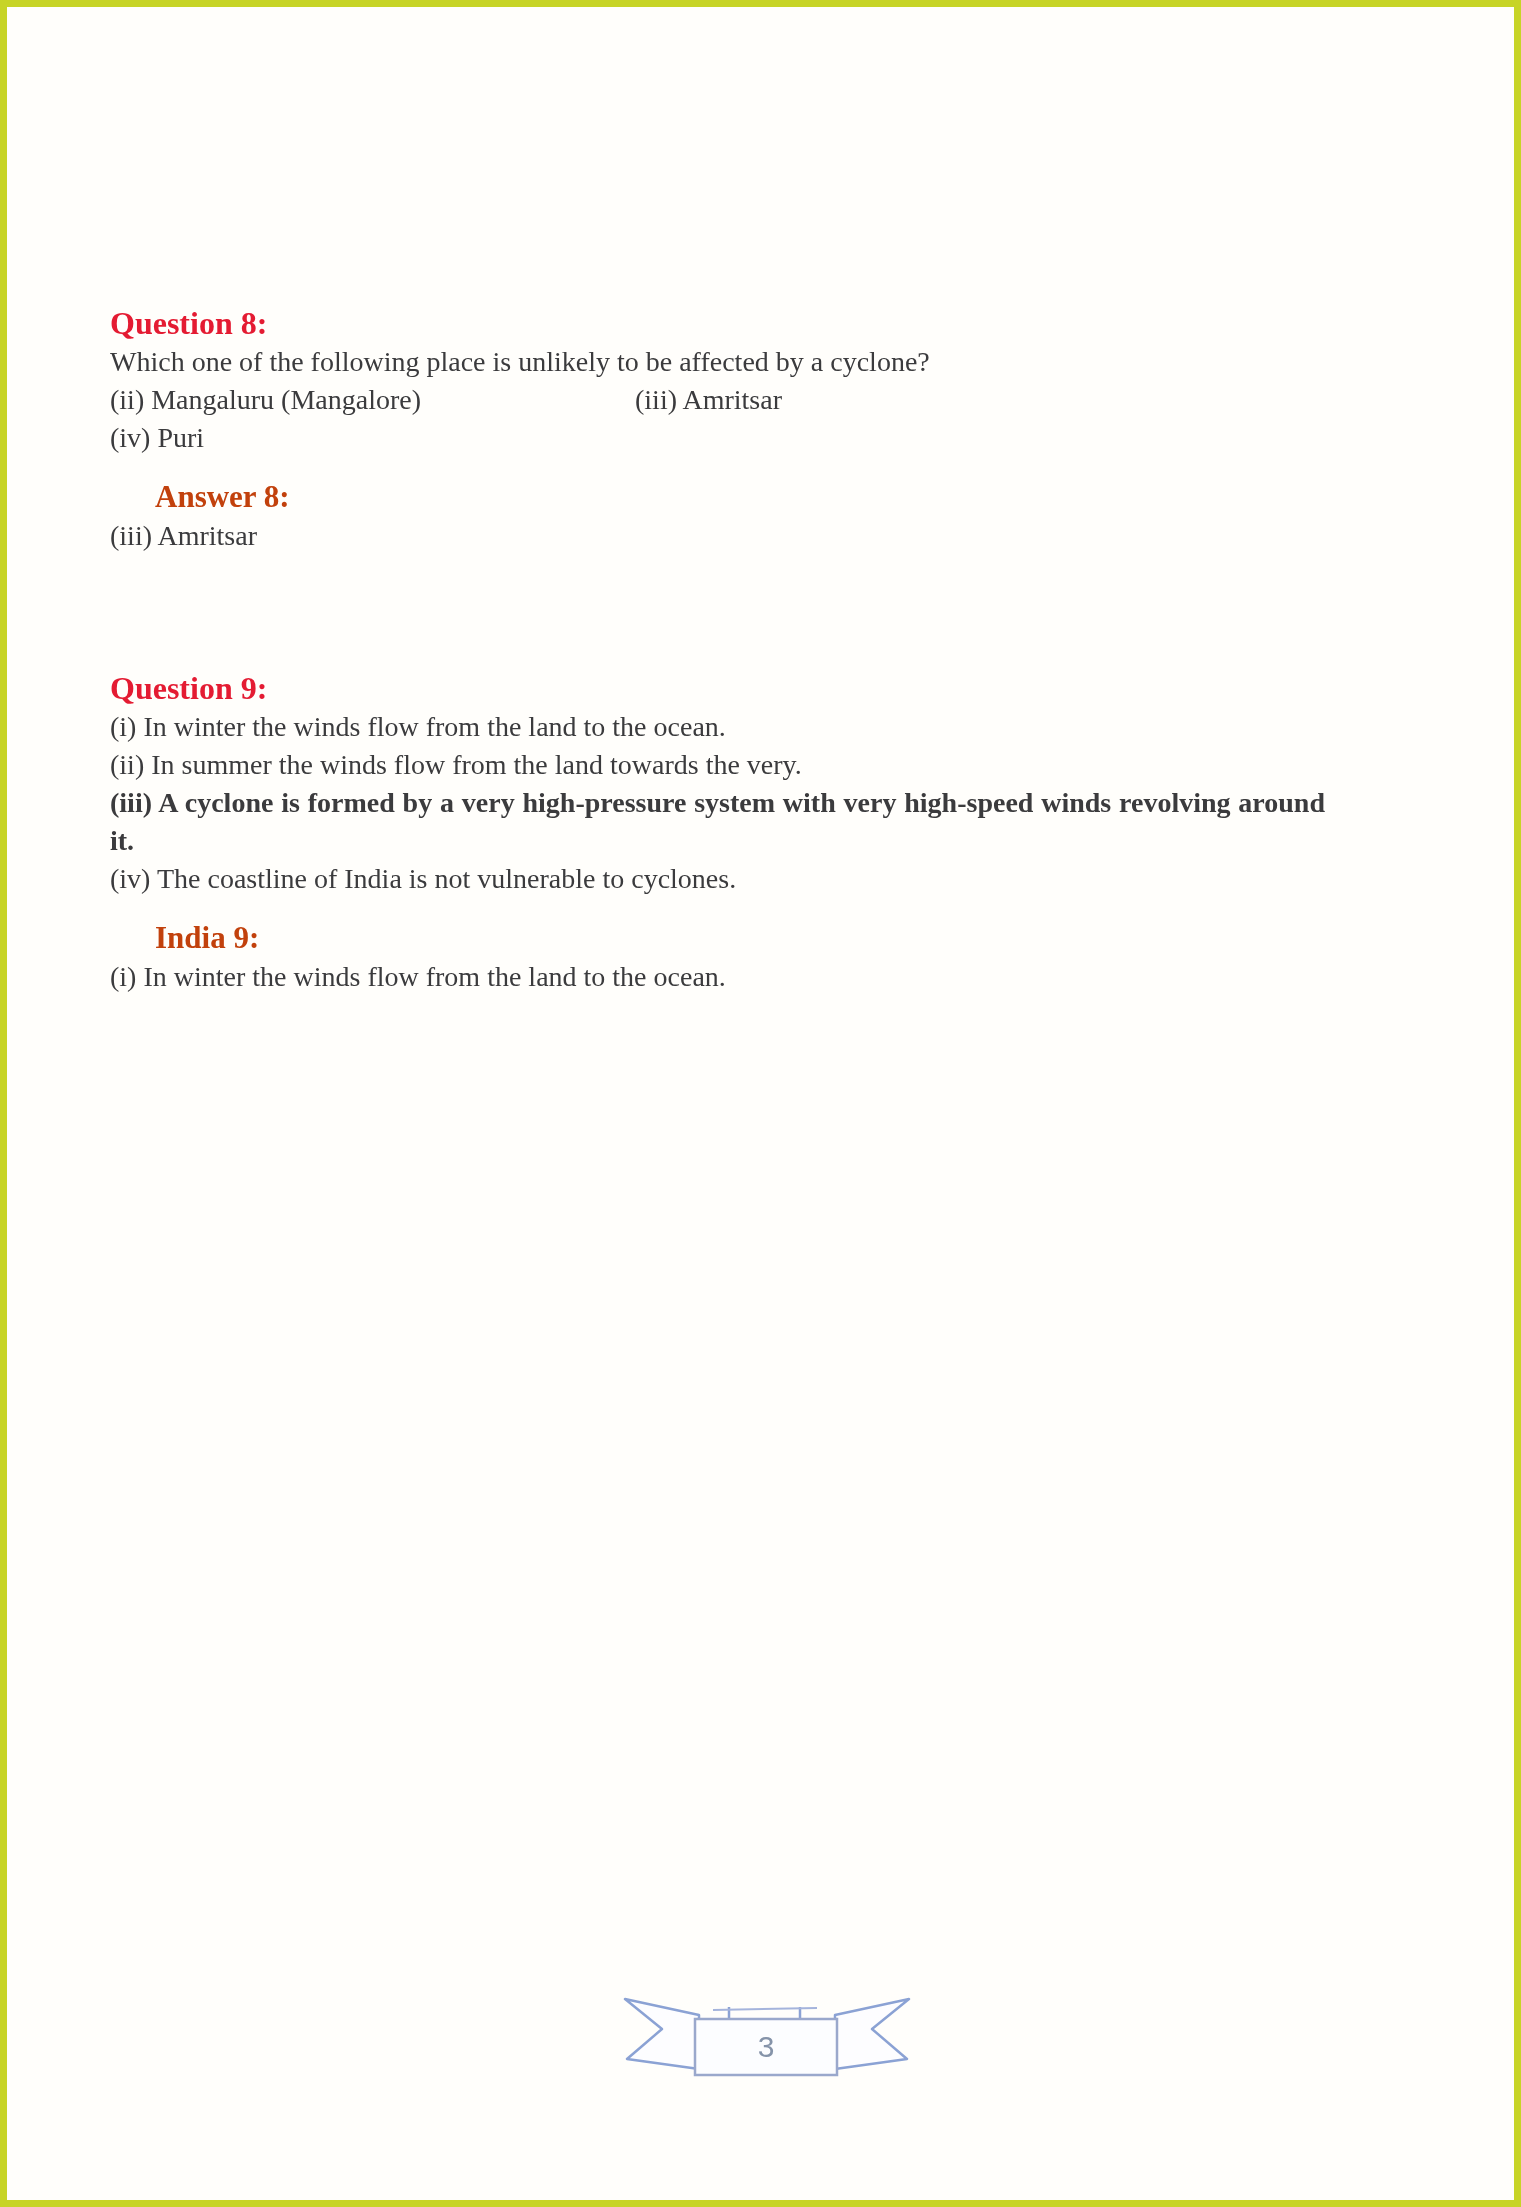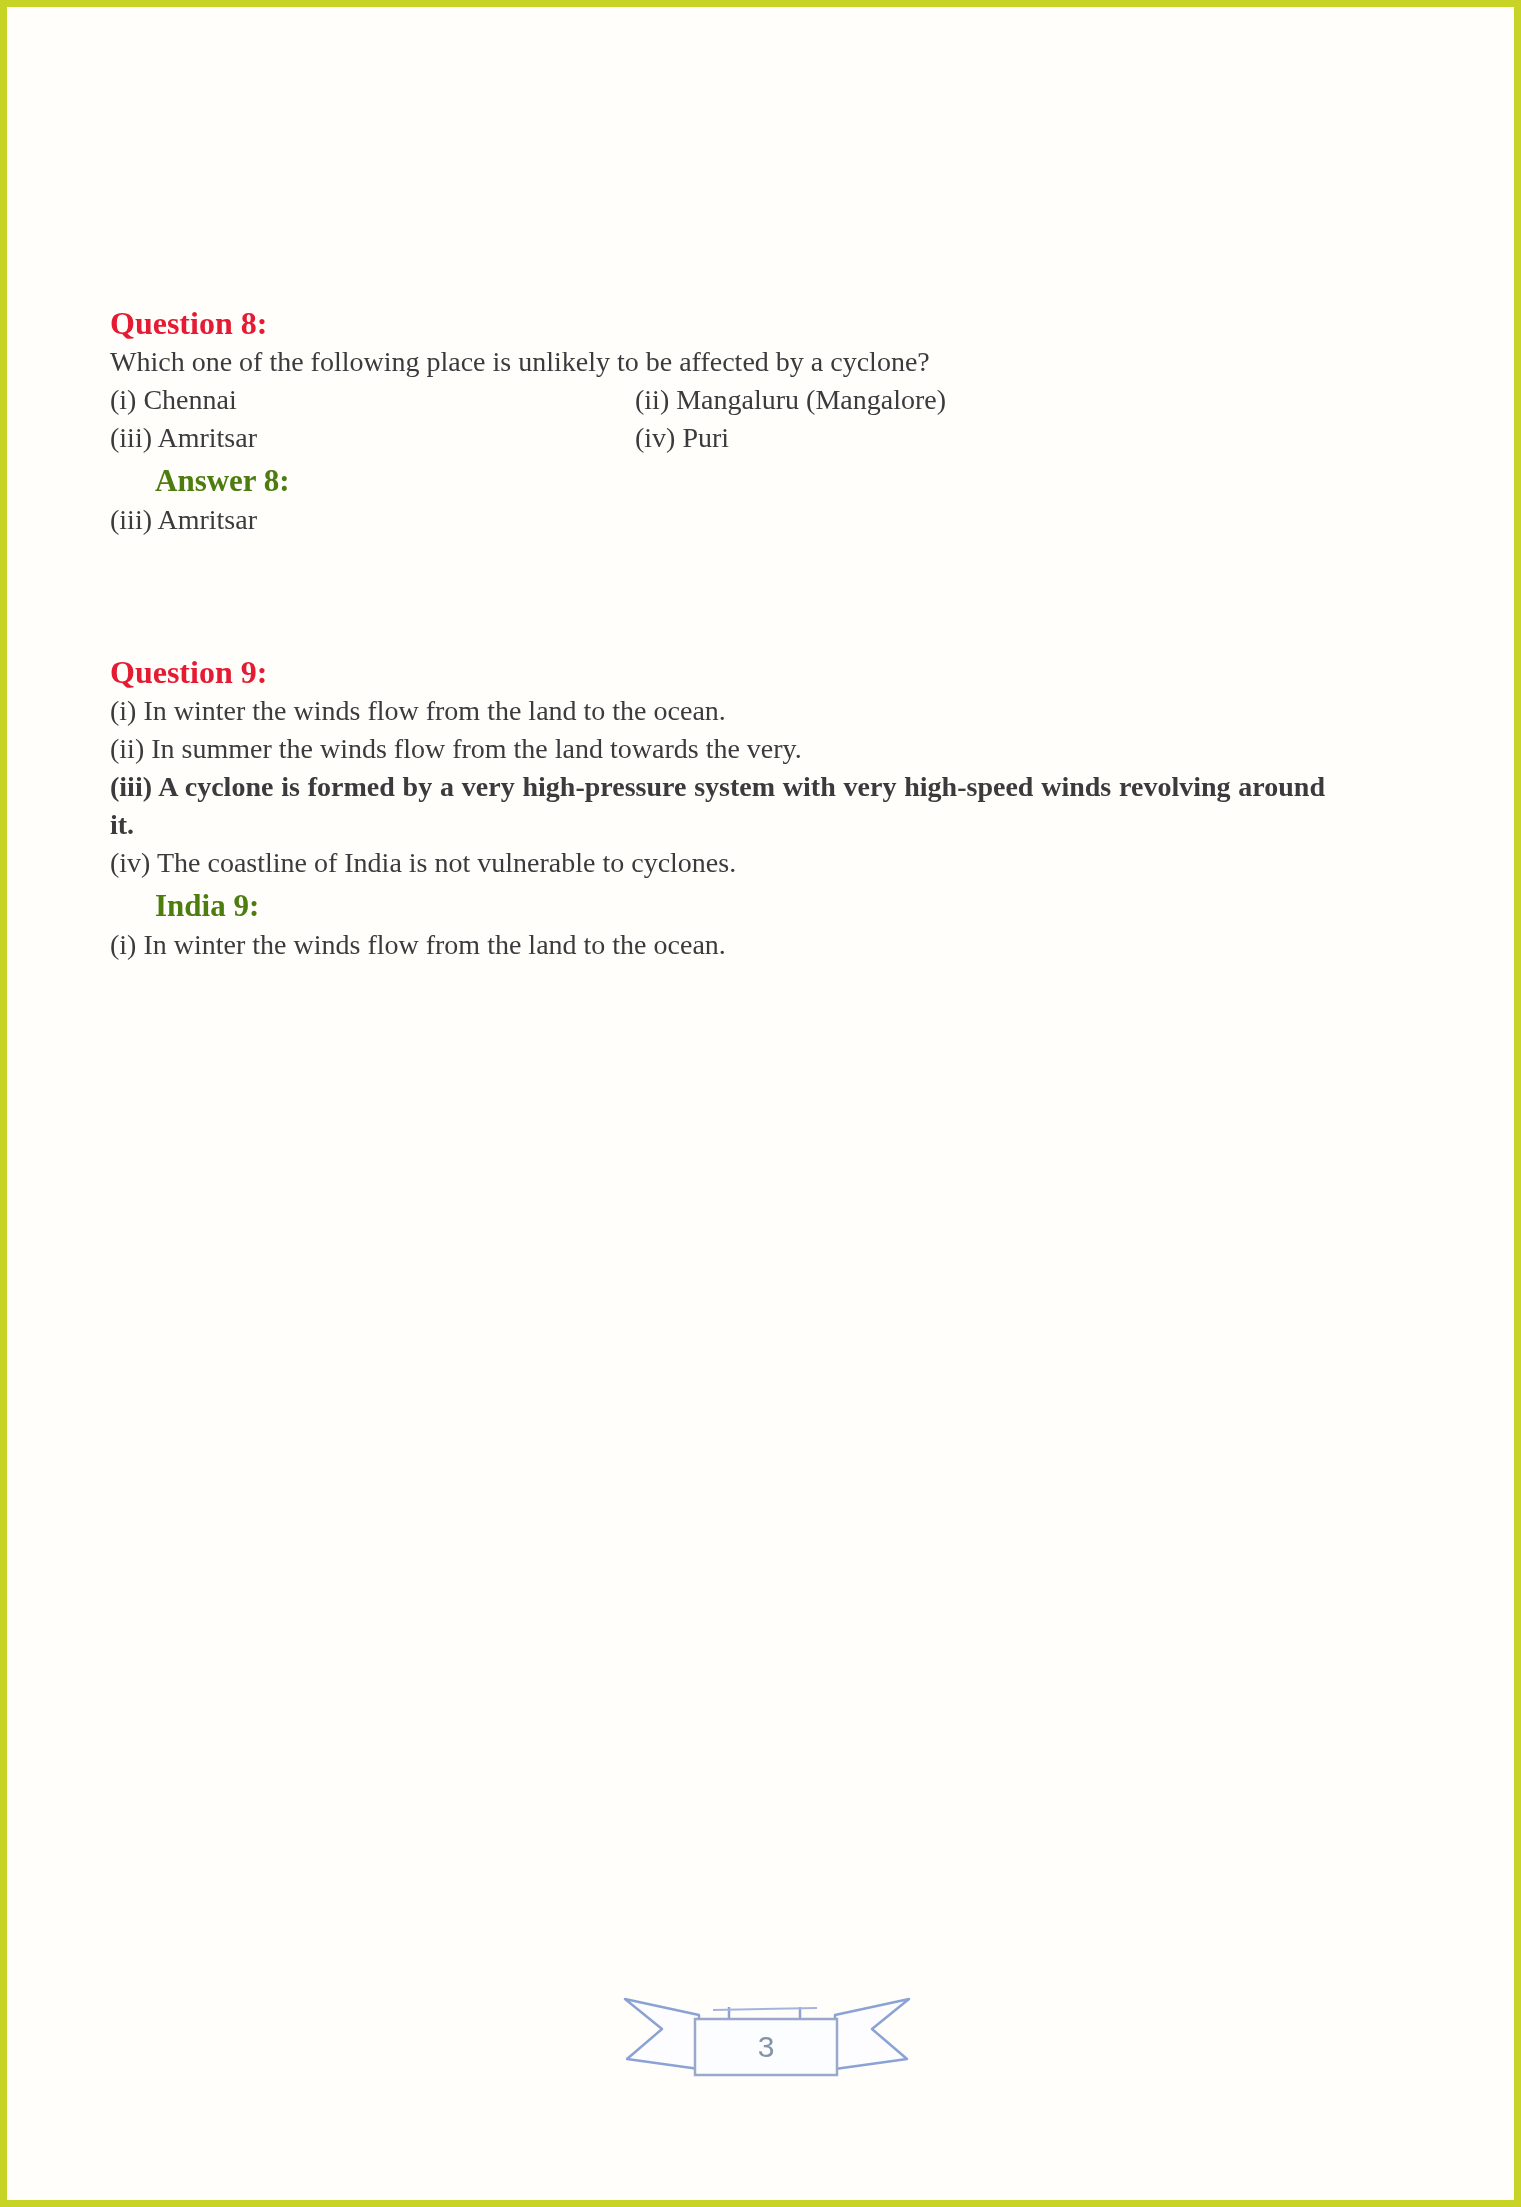--- a/index.html
+++ b/index.html
@@ -29,26 +29,26 @@
     font-size: 28px;
     line-height: 38px;
   }
   .q-heading {
     color: #e41b32;
     font-weight: bold;
     font-size: 32px;
     line-height: 40px;
   }
   .a-heading {
-    color: #4d7c0f;
+    color: #c2410c;
     font-weight: bold;
     font-size: 31px;
     line-height: 40px;
     margin-left: 45px;
-    margin-top: 4px;
+    margin-top: 20px;
   }
   .body-line { line-height: 38px; }
   .options-grid {
     display: grid;
     grid-template-columns: 525px 1fr;
   }
   .question-block-gap { margin-top: 113px; }
   .justify-wrap {
     width: 1215px;
     text-align: justify;
@@ -72,21 +72,20 @@
 <body>
 
 <div class="page">
 
   <div class="content">
 
     <section>
       <div class="q-heading">Question 8:</div>
       <div class="body-line">Which one of the following place is unlikely to be affected by a cyclone?</div>
       <div class="options-grid">
-        <div class="body-line">(i) Chennai</div>
         <div class="body-line">(ii) Mangaluru (Mangalore)</div>
         <div class="body-line">(iii) Amritsar</div>
         <div class="body-line">(iv) Puri</div>
       </div>
       <div class="a-heading">Answer 8:</div>
       <div class="body-line">(iii) Amritsar</div>
     </section>
 
     <section class="question-block-gap">
       <div class="q-heading">Question 9:</div>

